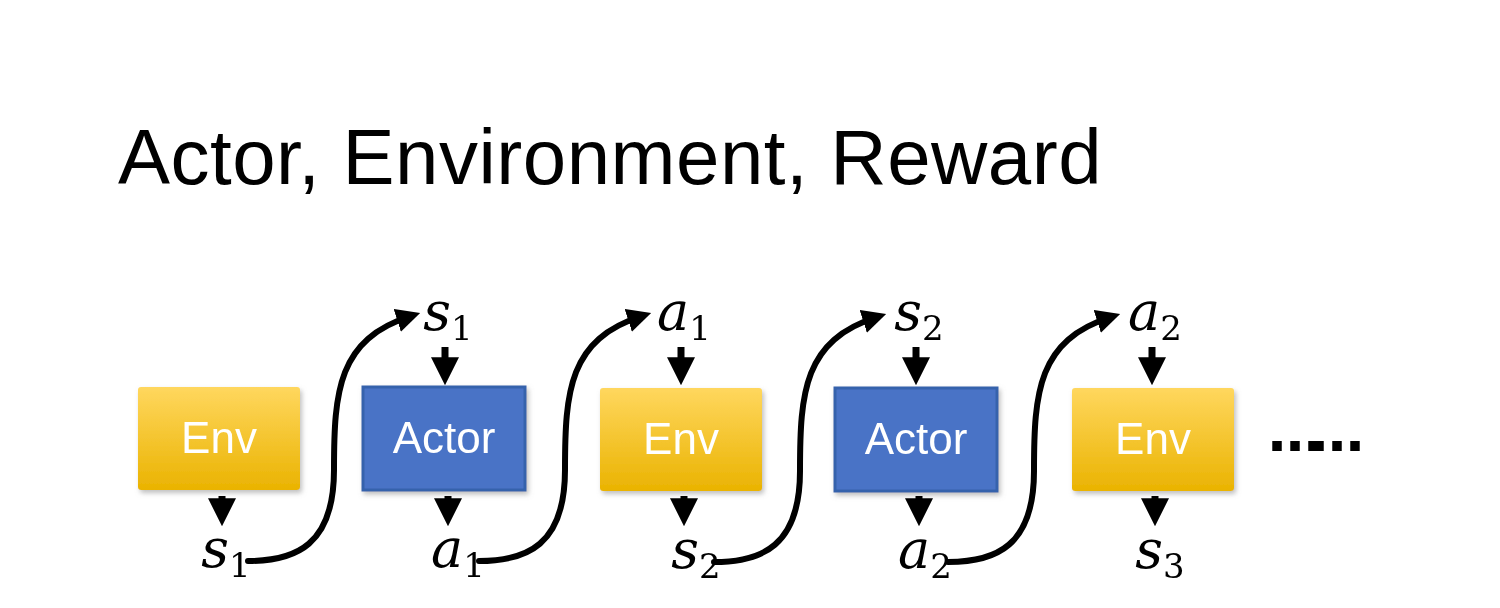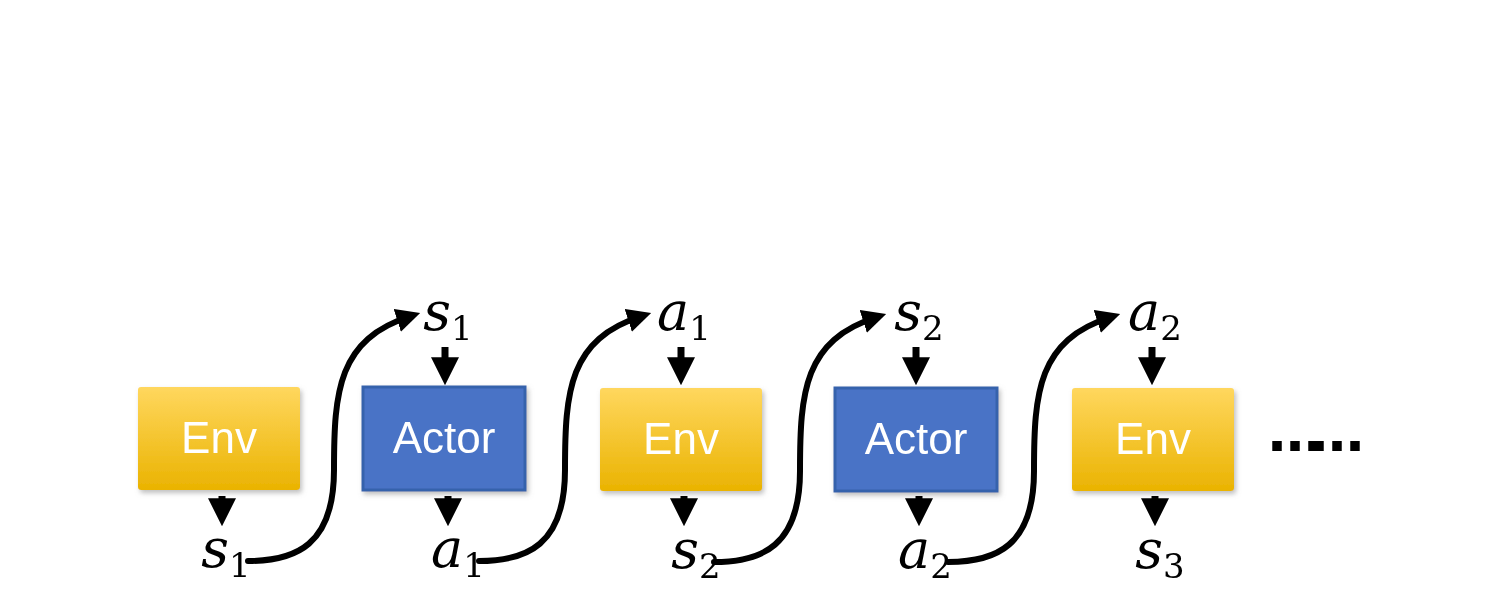--- a/index.html
+++ b/index.html
@@ -47,20 +47,21 @@
     letter-spacing: -12px;
     fill: #000000;
     text-anchor: middle;
   }
 </style>
 </head>
 <body>
 
 <div class="canvas">
 
+  <div class="slide-title">Actor, Environment, Reward</div>
 
   <svg class="diagram" width="1500" height="608" viewBox="0 0 1500 608" xmlns="http://www.w3.org/2000/svg">
     <defs>
       <linearGradient id="envGrad" x1="0" y1="0" x2="0" y2="1">
         <stop offset="0" stop-color="#FFD75E"></stop>
         <stop offset="1" stop-color="#EAB301"></stop>
       </linearGradient>
       <marker id="ah" viewBox="0 0 10 10" refX="6" refY="5" markerWidth="4" markerHeight="4" orient="auto" markerUnits="strokeWidth">
         <path d="M0,0 L10,5 L0,10 z" fill="#000000"></path>
       </marker>

